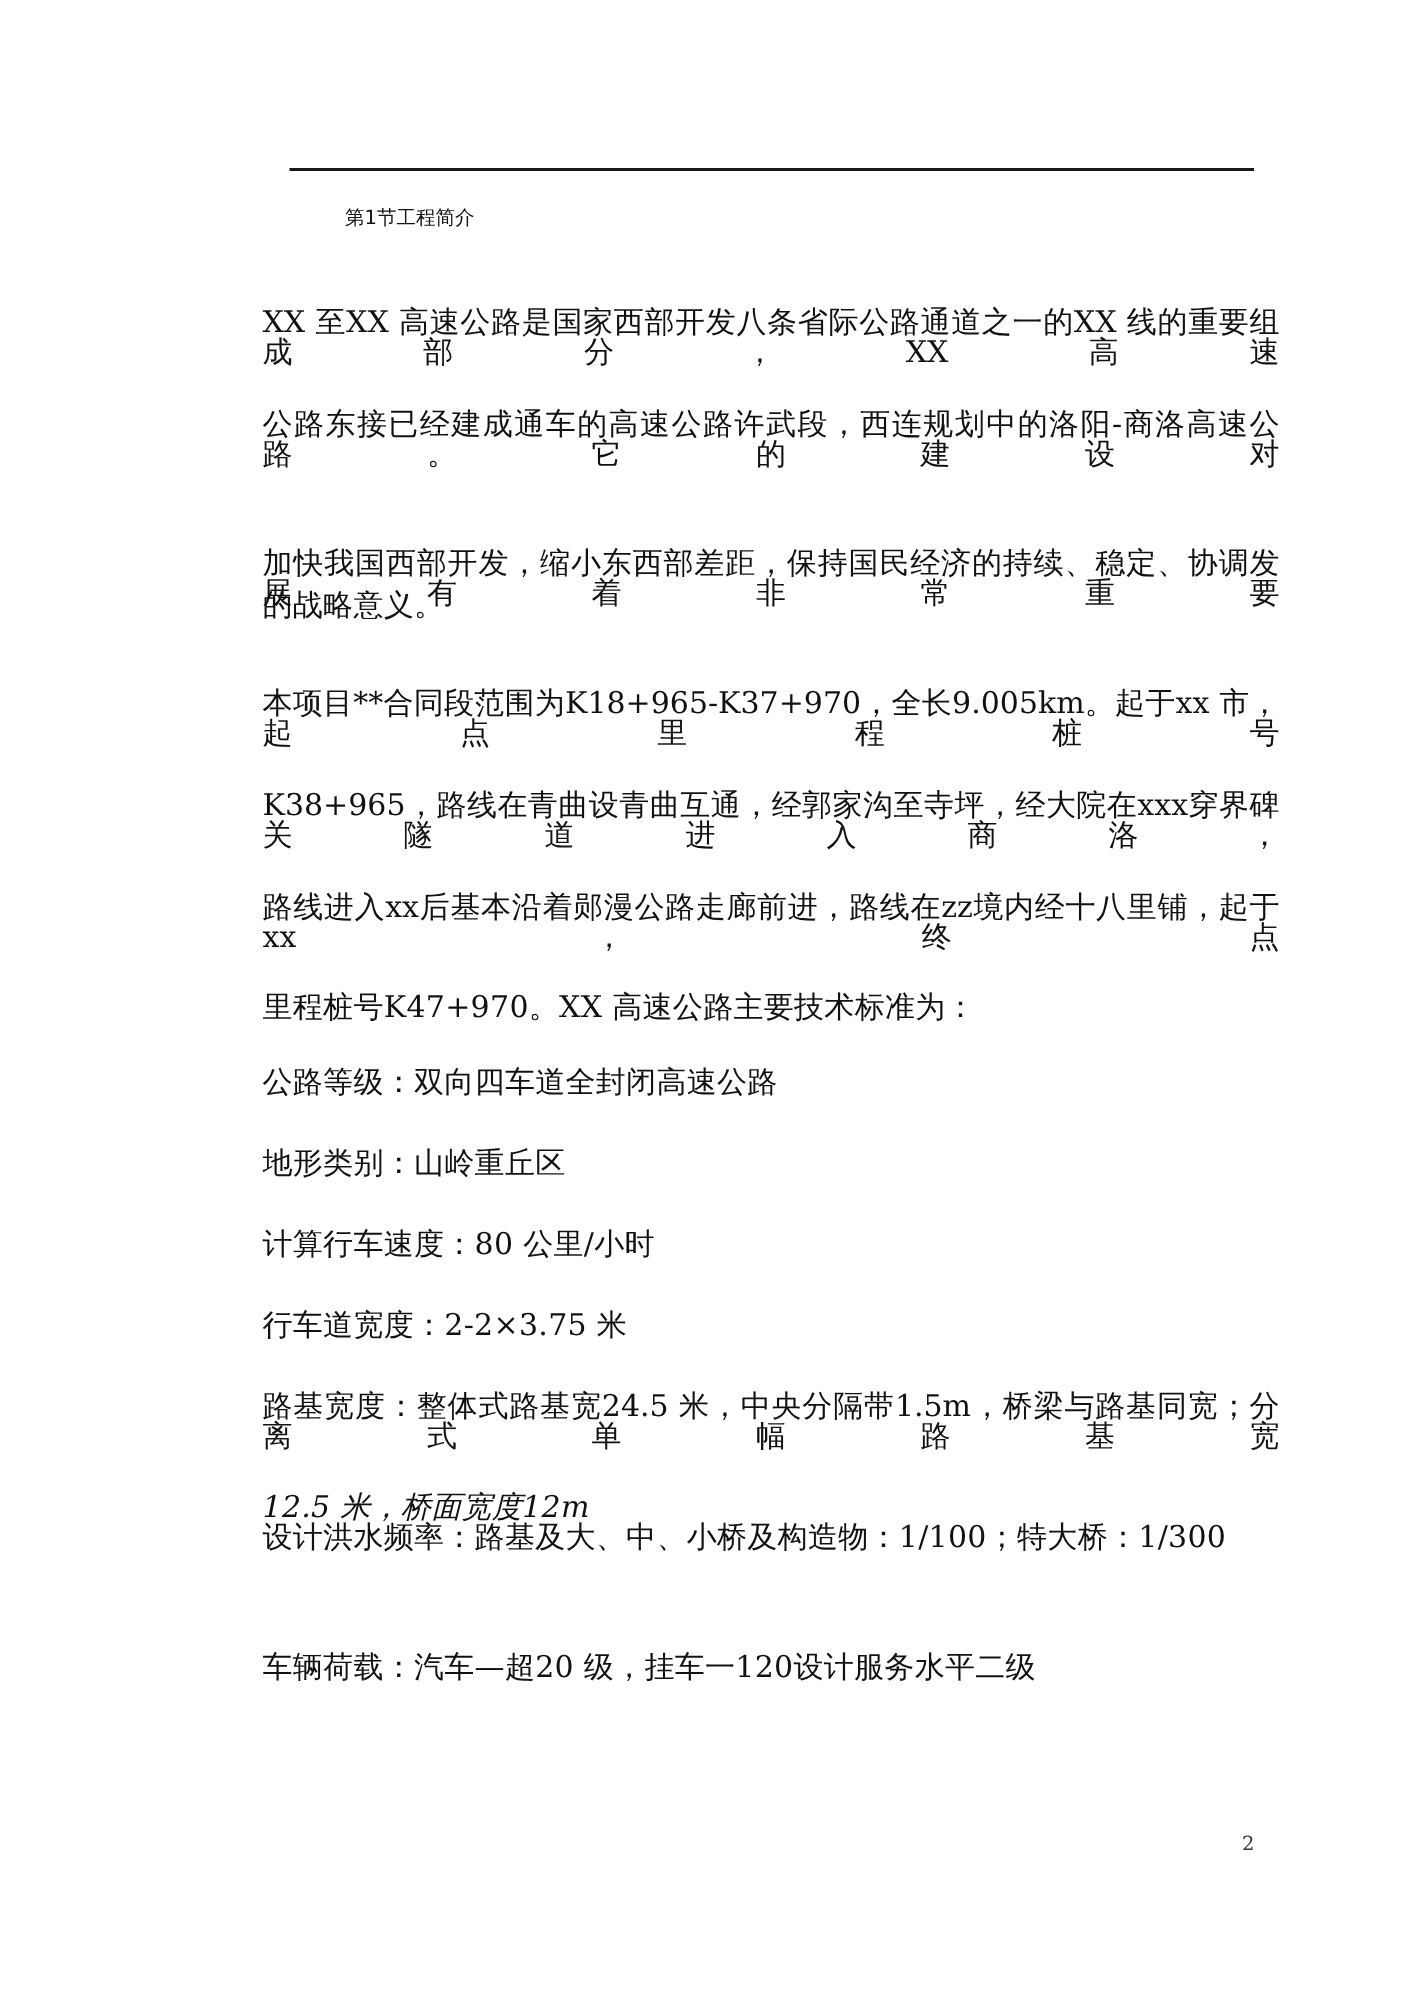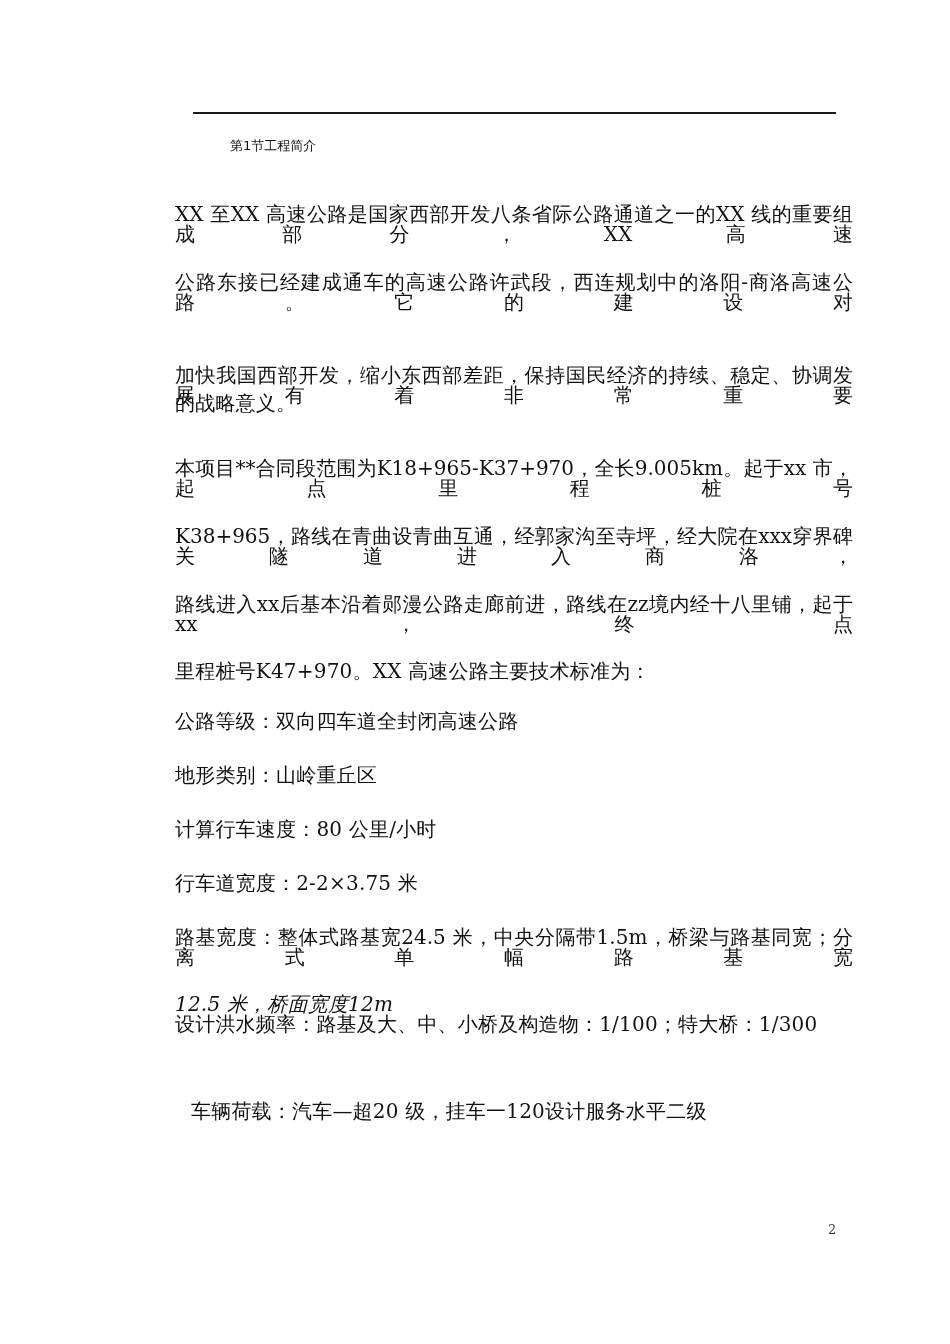--- a/index.html
+++ b/index.html
@@ -73,16 +73,16 @@
   <div class="line full" style="top:594px;">路线进入xx后基本沿着郧漫公路走廊前进，路线在zz境内经十八里铺，起于xx，终点</div>
   <div class="line" style="top:661px;">里程桩号K47+970。XX 高速公路主要技术标准为：</div>
 
   <div class="line" style="top:711px;">公路等级：双向四车道全封闭高速公路</div>
   <div class="line" style="top:765px;text-align:right;">地形类别：山岭重丘区</div>
   <div class="line" style="top:819px;">计算行车速度：80 公里/小时</div>
   <div class="line" style="top:873px;">行车道宽度：2-2×3.75 米</div>
   <div class="line full" style="top:927px;">路基宽度：整体式路基宽24.5 米，中央分隔带1.5m，桥梁与路基同宽；分离式单幅路基宽</div>
   <div class="line" style="top:994px;font-style:italic;">12.5 米，桥面宽度12m</div>
   <div class="line" style="top:1014px;">设计洪水频率：路基及大、中、小桥及构造物：1/100；特大桥：1/300</div>
-  <div class="line" style="top:1101px;margin-left:16px;">车辆荷载：汽车—超20 级，挂车一120设计服务水平二级</div>
+  <div class="line" style="top:1101px;">车辆荷载：汽车—超20 级，挂车一120设计服务水平二级</div>
 
   <div class="page-num">2</div>
 </div>
 
 </body></html>

